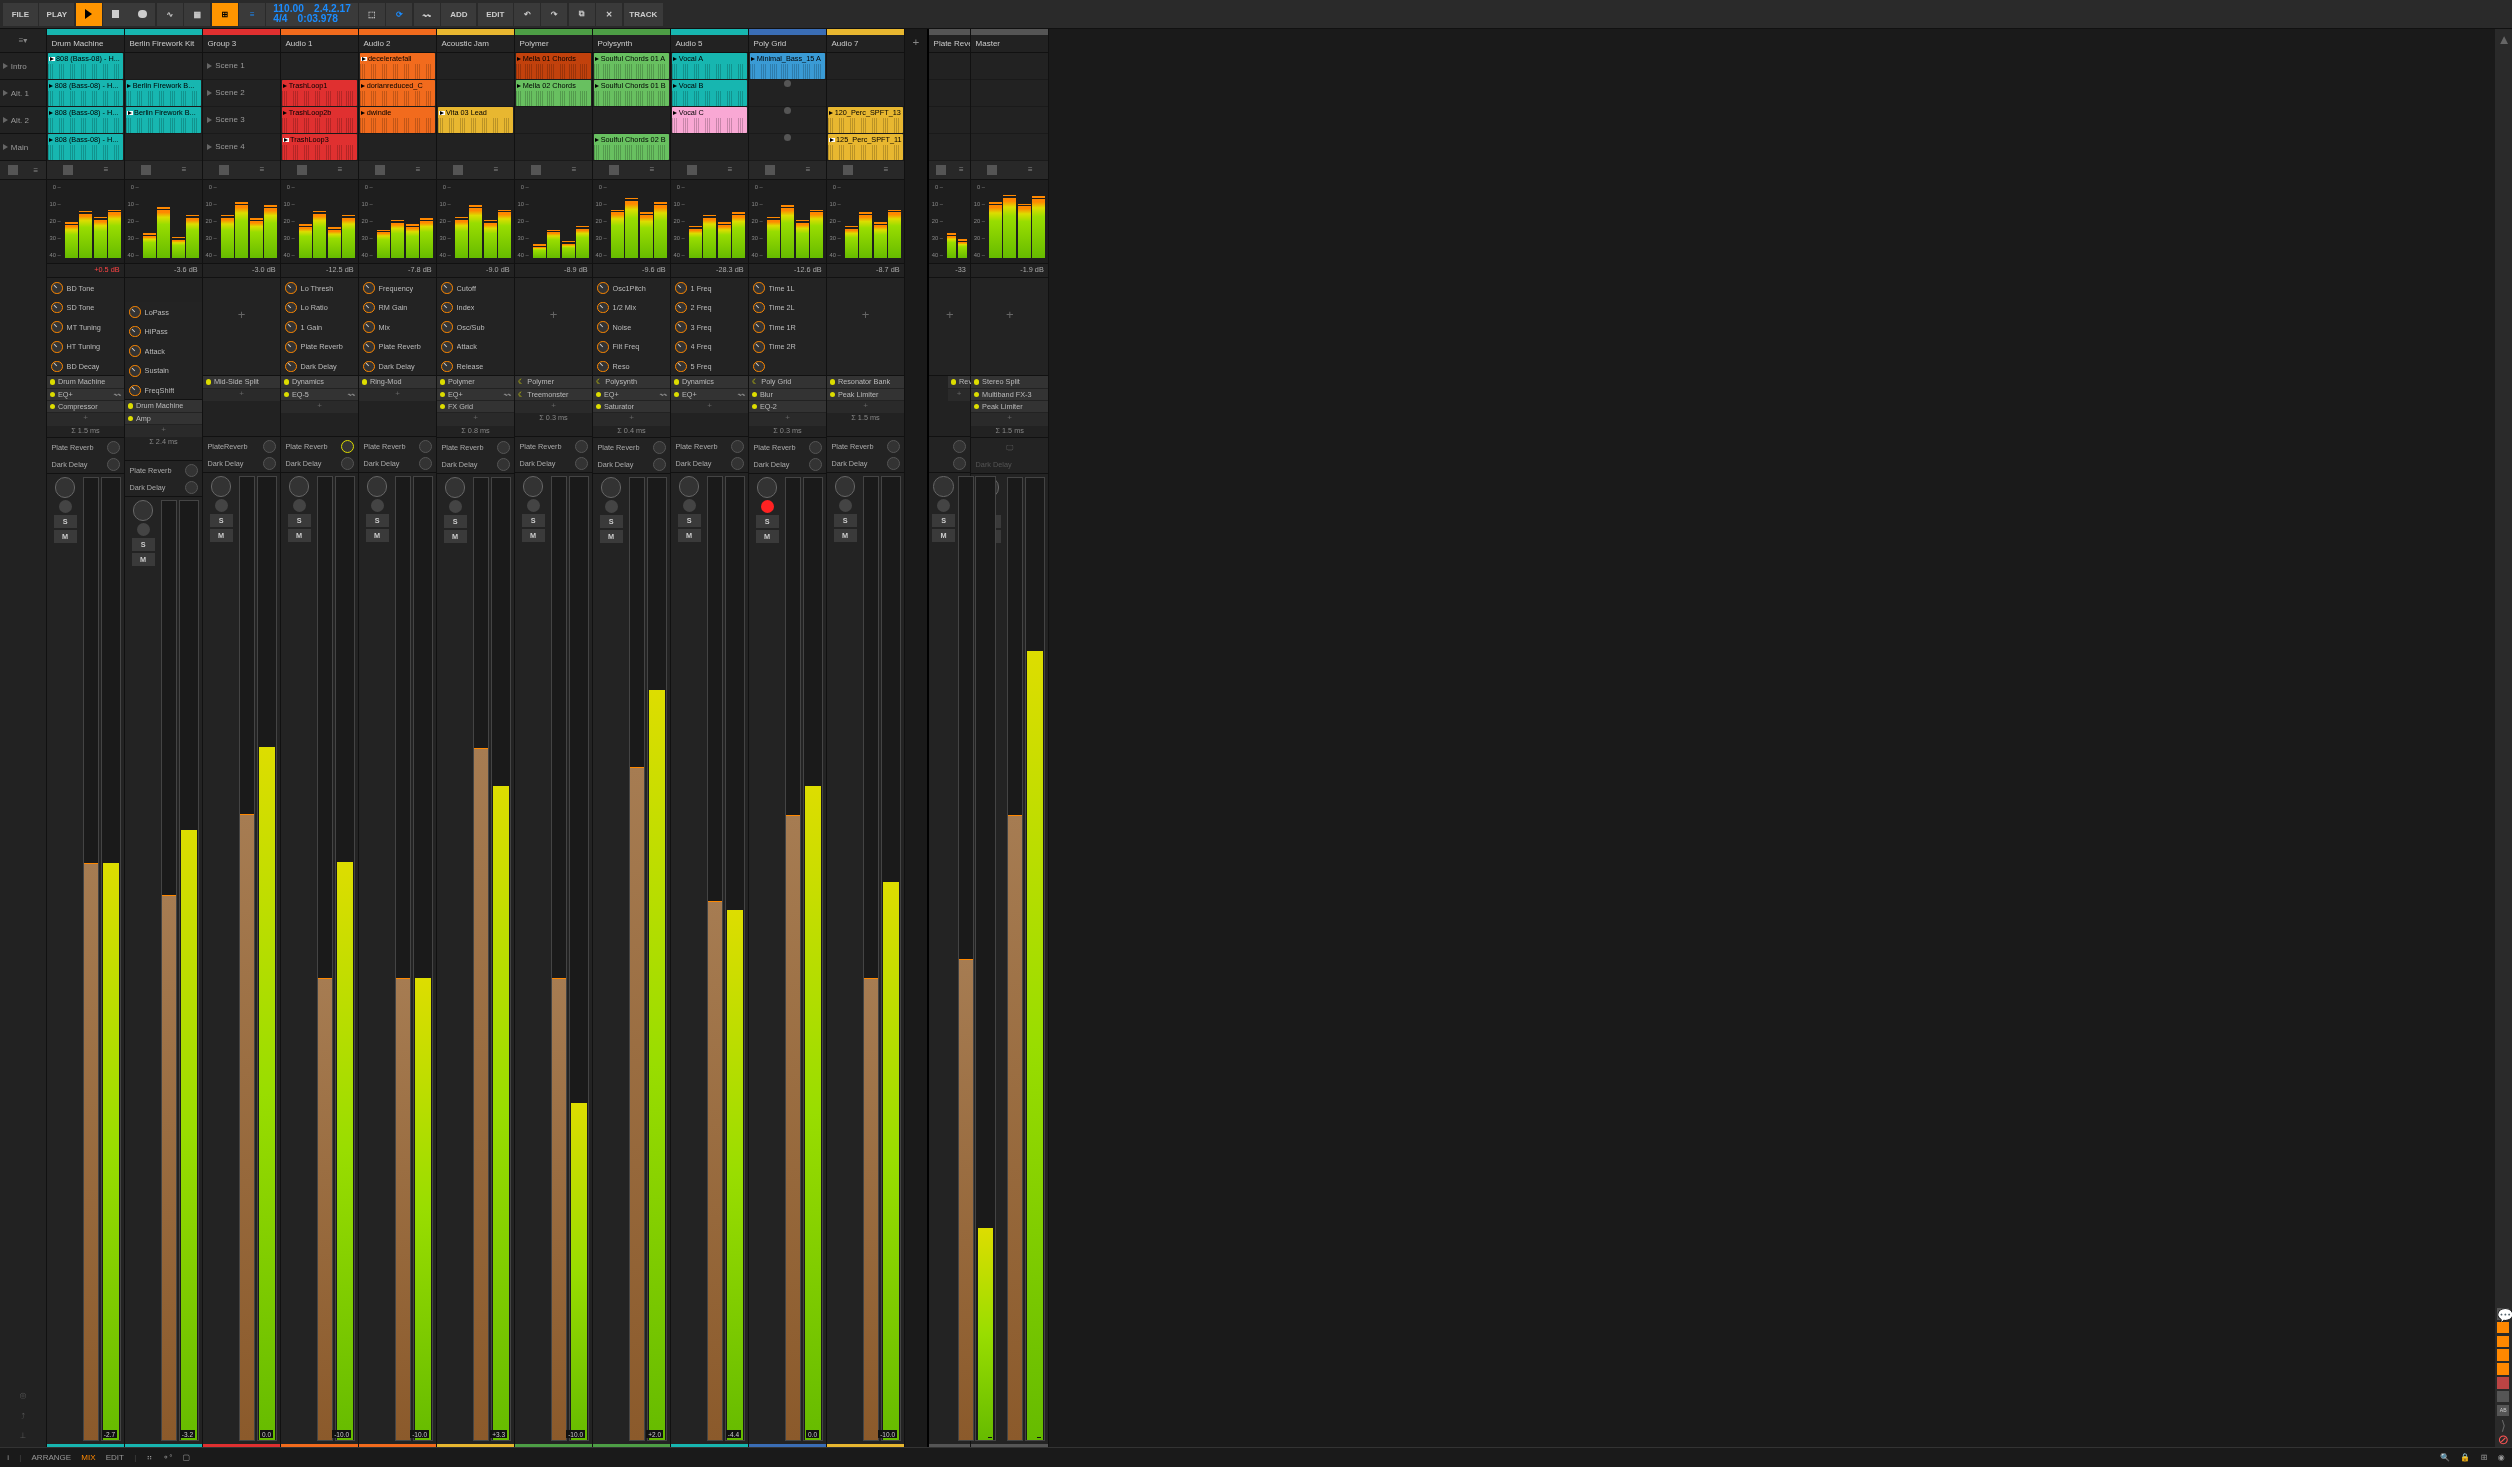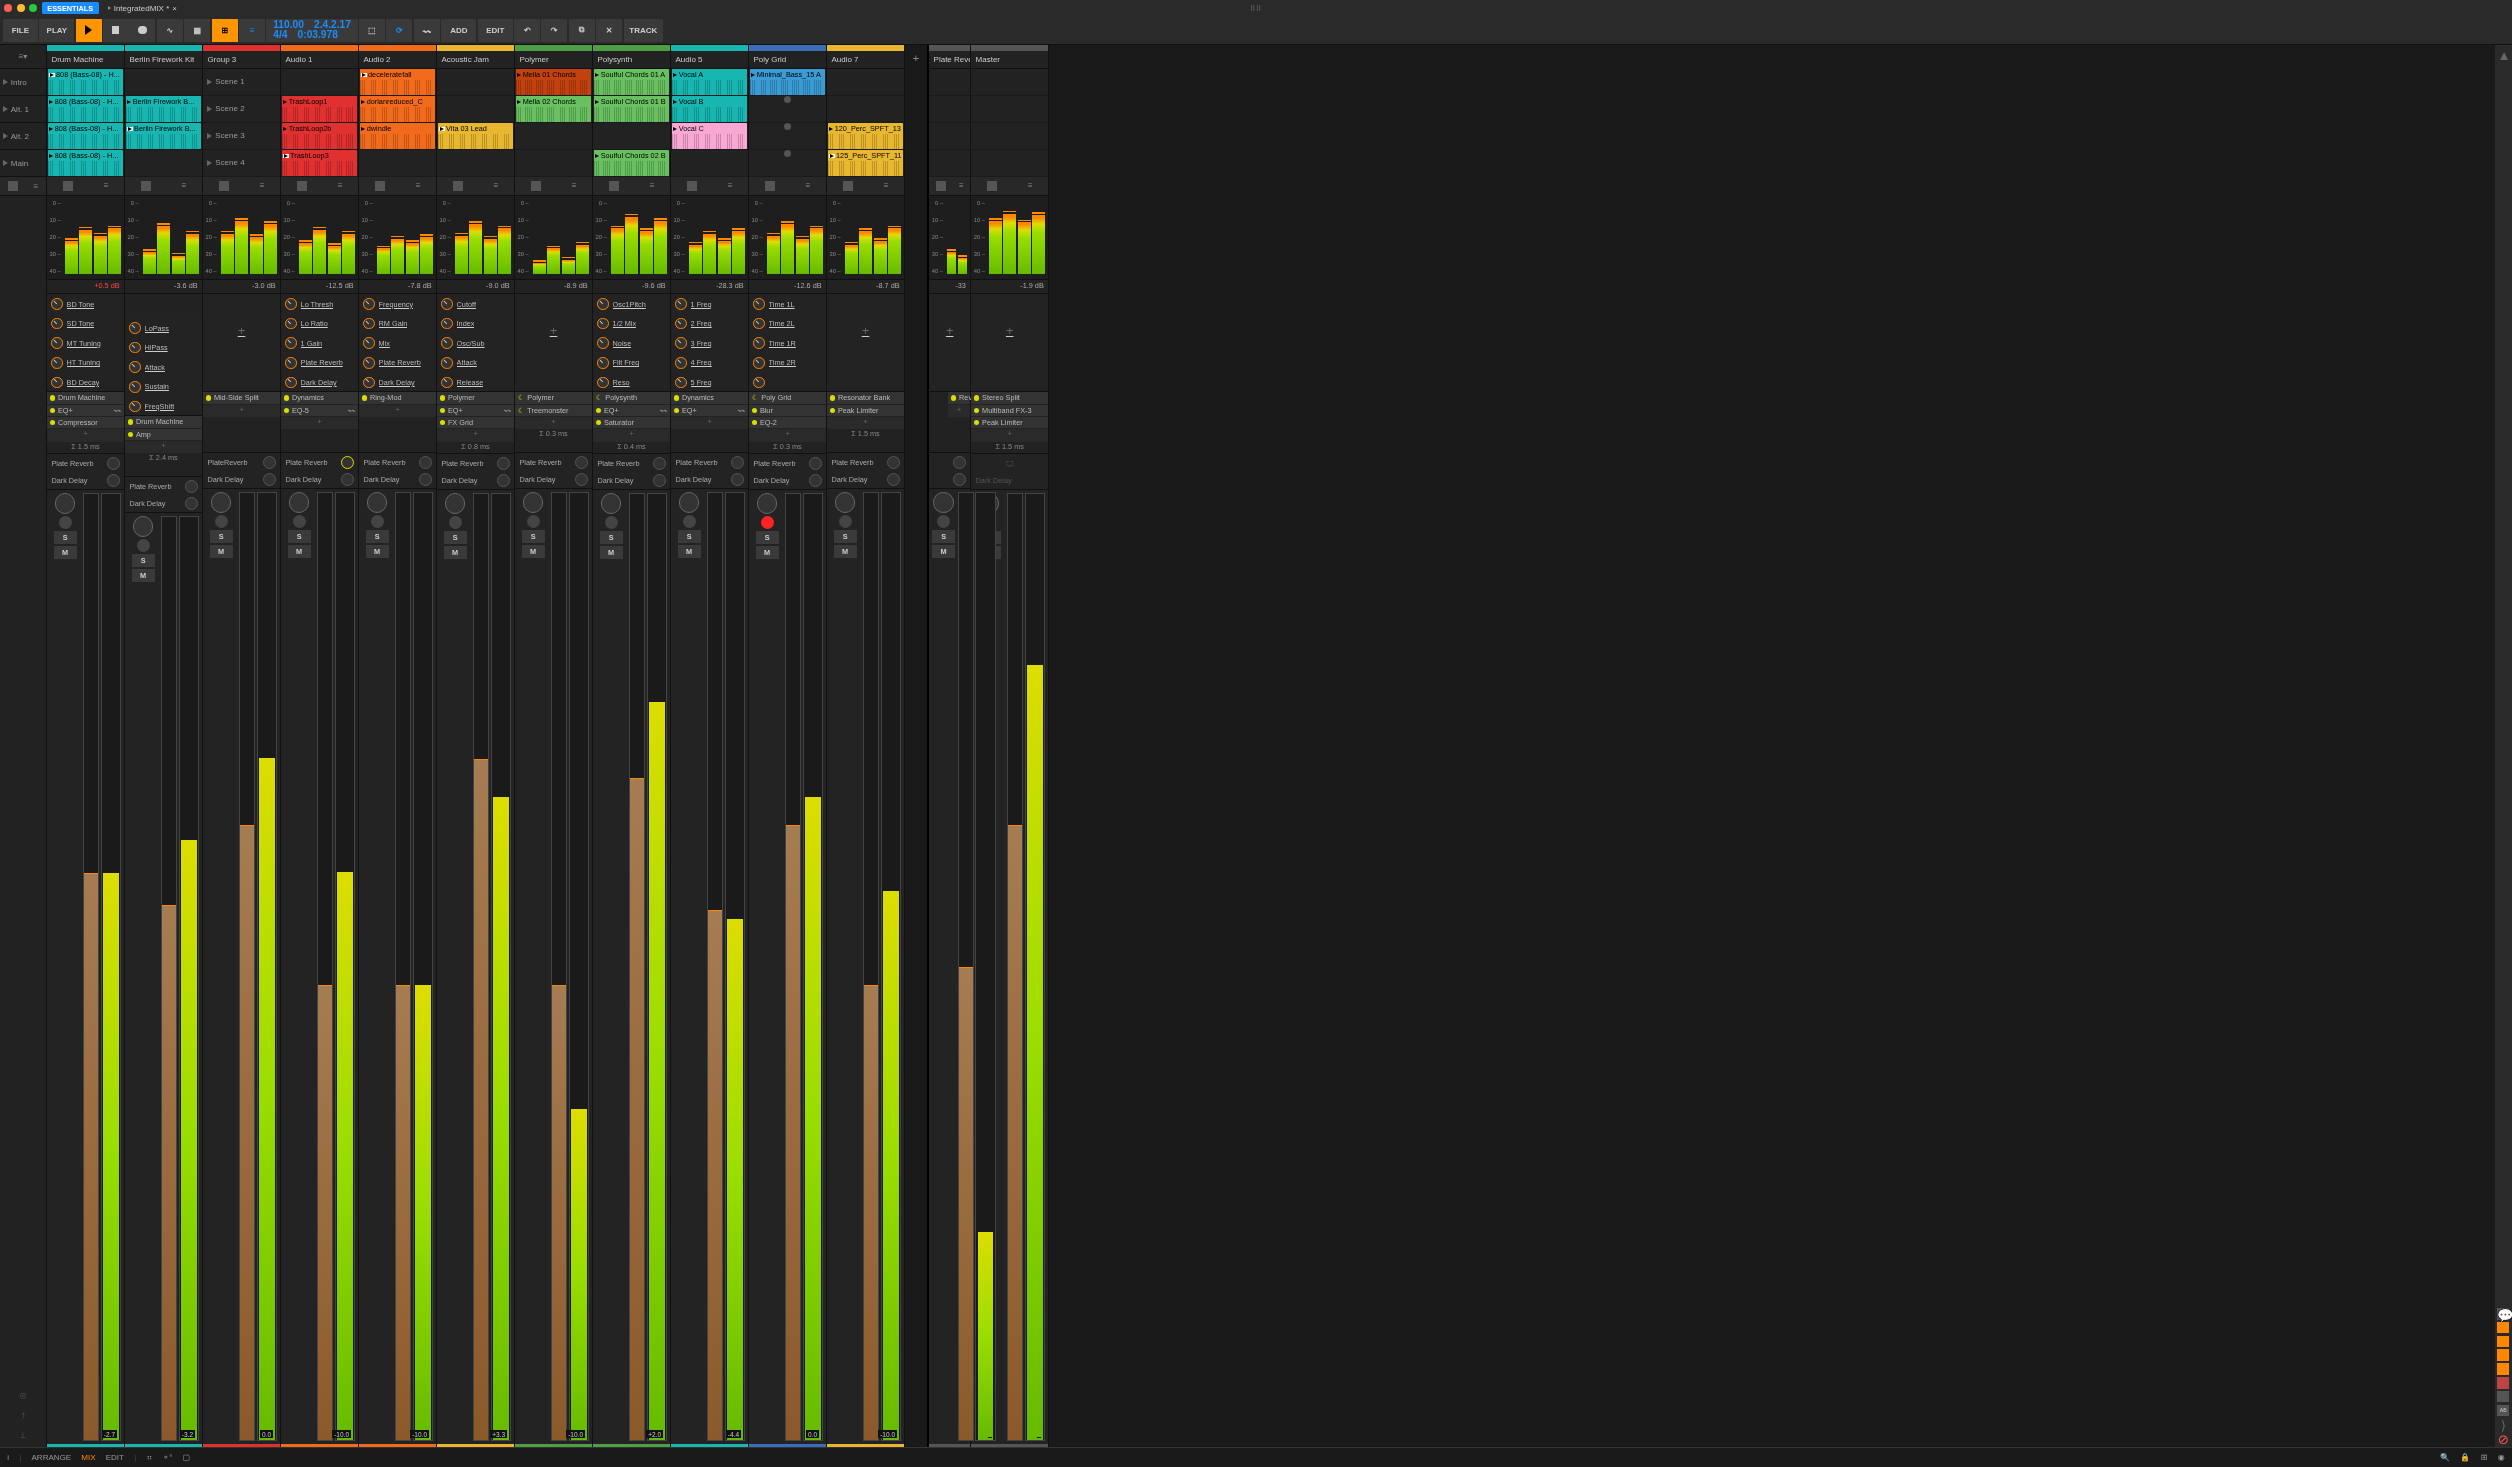--- a/index.html
+++ b/index.html
@@ -55,21 +55,21 @@
 
 .meter-section { height:84px; display:flex; padding:2.9px 1.5px; background:#1e1e1e; border-bottom:0.7px solid #111;}
 .meter-ticks { display:flex; flex-direction:column; justify-content:space-between; font-size:5.8px; color:#888; text-align:right; padding:1.5px 2.2px 1.5px 0; width:14.5px;}
 .meter-bars { flex:1; display:flex; gap:1.5px; align-items:flex-end; padding:1.5px; position:relative;}
 .meter-bar { flex:1; background:linear-gradient(to top, #6b0 0%, #9d0 70%, #dd0 85%, #f80 95%); position:relative;}
 .meter-peak { position:absolute; top:-2.9px; left:0; right:0; height:1.5px; background:#f80;}
 .db-label { height:14.5px; text-align:right; padding:1.5px 4.4px; font-size:7.3px; color:#aaa; border-bottom:0.7px solid #111;}
 .db-label.red { color:#f44;}
 
 
-.knob-section { background:#232323; border-bottom:0.7px solid #111;text-decoration:underline;}
+.knob-section { background:#232323; border-bottom:0.7px solid #111;}
 .knob-row { height:19.6px; display:flex; align-items:center; gap:3.6px; padding:0 4.4px;}
 .knob { width:11.6px; height:11.6px; border-radius:50%; background:#333; border:1.1px solid #f80; position:relative; flex-shrink:0;}
 .knob::after { content:''; position:absolute; width:0.7px; height:4.4px; background:#ccc; left:50%; top:0.7px; transform-origin:bottom; transform:translateX(-50%) rotate(-45deg);}
 .knob-label { font-size:7.3px; color:#bbb; white-space:nowrap; overflow:hidden;}
 .add-plus { color:#666; font-size:13px; text-align:center; padding:29px 0;}
 
 
 .fx-section { border-bottom:0.7px solid #111;}
 .fx-slot { height:12.4px; background:#333; border-bottom:0.7px solid #222; display:flex; align-items:center; gap:2.9px; padding:0 2.9px; font-size:7.3px; color:#bbb;}
 .fx-dot { width:5.1px; height:5.1px; border-radius:50%; background:#dd0; flex-shrink:0;}
@@ -107,34 +107,20 @@
 .footer-spacer { flex:1;}
 
 .plus-track { width:22px; display:flex; align-items:flex-start; justify-content:center; padding-top:5.8px; color:#888; font-size:11.6px;}
 .master-sep { width:2.2px; background:#000;}
 </style>
 </head>
 <body>
 
 <div class="app">
 
-  <div class="titlebar">
-    <div class="traffic-lights">
-      <div class="traffic-light tl-red"></div>
-      <div class="traffic-light tl-yellow"></div>
-      <div class="traffic-light tl-green"></div>
-    </div>
-    <div class="essentials-pill">ESSENTIALS</div>
-    <div class="project-tab">
-      <span style="width:0;height:0;border-left:3.6px solid #888;border-top:2.9px solid transparent;border-bottom:2.9px solid transparent"></span>
-      <span>IntegratedMIX *</span>
-      <span>×</span>
-    </div>
-    <div class="grip-icon">⠿⠿</div>
-  </div>
 
   <div class="toolbar">
     <button class="toolbar-btn text-btn">FILE</button>
     <button class="toolbar-btn text-btn">PLAY</button>
     <div class="toolbar-group">
       <button class="toolbar-btn play">
           <span style="width:0;height:0;border-left:7.3px solid #000;border-top:5.1px solid transparent;border-bottom:5.1px solid transparent"></span>
         </button>
       <button class="toolbar-btn">
           <span style="width:7.3px;height:7.3px;background:#ccc"></span>

